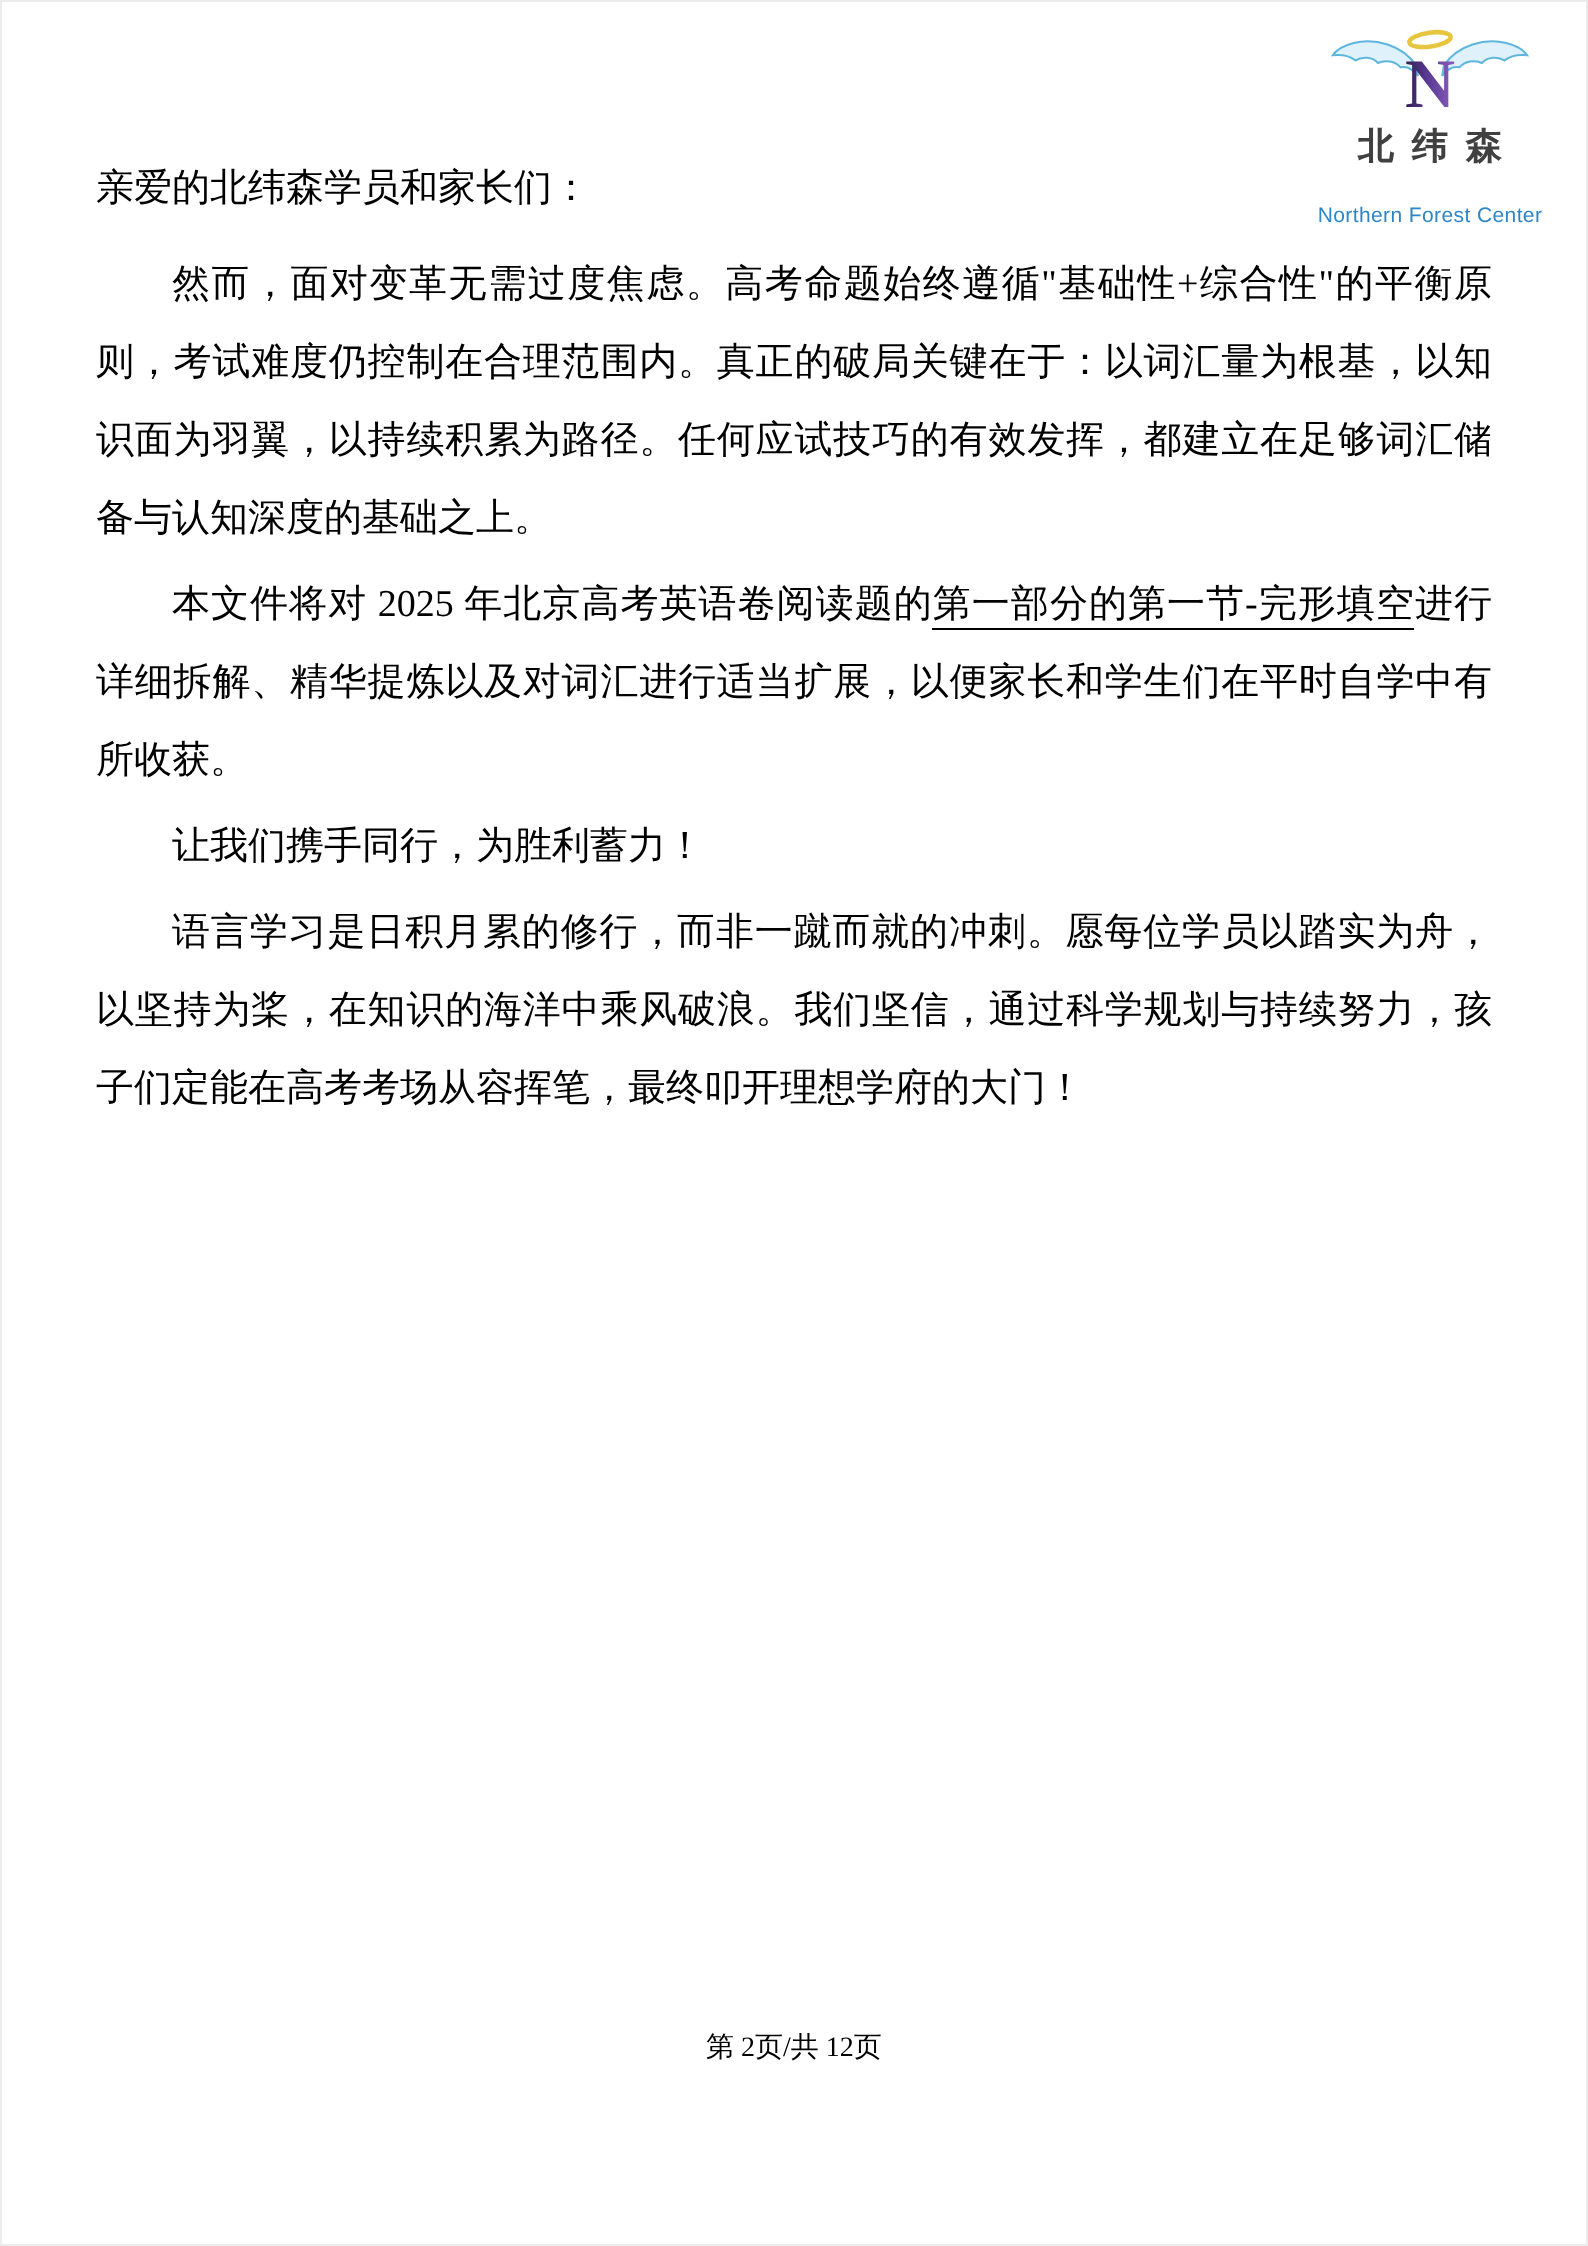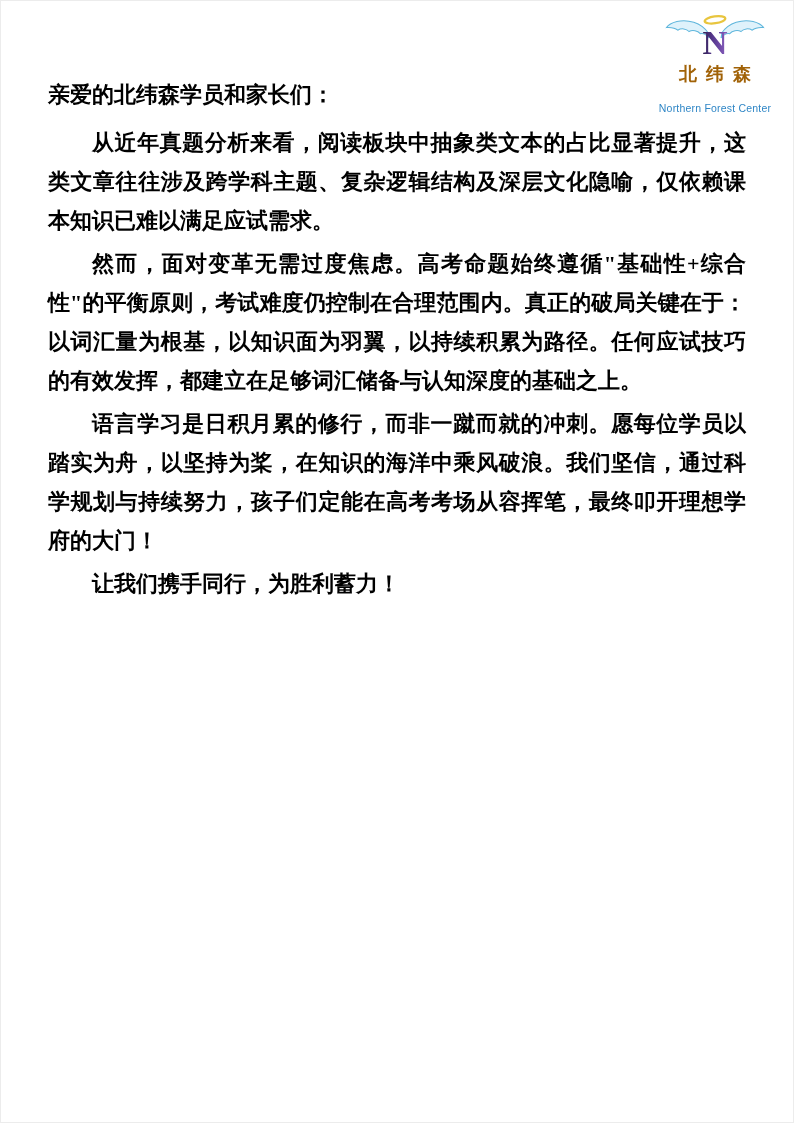--- a/index.html
+++ b/index.html
@@ -23,21 +23,21 @@
     width: 132px;
     text-align: center;
     line-height: 1;
   }
   .logo-icon { display: block; margin: 0 auto; width: 104px; height: 50px; }
   .wing { stroke: #5fb6dc; stroke-width: 1.2; }
   .logo-cn {
     font-family: "DejaVu Sans", "Liberation Sans", sans-serif;
     font-weight: bold;
     font-size: 18px;
-    color: #a16207;
+    color: #404040;
     letter-spacing: 9px;
     padding-left: 9px;
     margin-top: 2px;
   }
   .logo-en {
     font-family: "Liberation Sans", "DejaVu Sans", sans-serif;
     font-size: 10.5px;
     color: #2f86c6;
     margin-top: 20px;
     letter-spacing: 0.2px;
@@ -45,23 +45,23 @@
 
   
   .content {
     position: absolute;
     left: 47px;
     right: 47px;
     top: 74px;
   }
   .content p {
     margin: 0 0 4px 0;
-    font-size: 22px;
+    font-size: 19px;
     line-height: 39px;
-    font-weight: bold;
+    font-weight: normal;
     text-align: justify;
   }
   p.salutation { margin-bottom: 9px; text-indent: 0; }
   p.body-p { text-indent: 2em; }
   .u { border-bottom: 1.6px solid #000; padding-bottom: 1px; }
 
   
   .footer {
     position: absolute;
     left: 0;
@@ -99,25 +99,26 @@
       <text x="60" y="46" text-anchor="middle" font-size="40" font-weight="bold" font-family="'Liberation Serif','DejaVu Serif',serif" fill="url(#ng)">N</text>
     </svg>
     <div class="logo-cn">北纬森</div>
     <div class="logo-en">Northern Forest Center</div>
   </div>
 
   <div class="content">
     <p class="salutation">亲爱的北纬森学员和家长们：</p>
 
 
-    <p class="body-p">从近年真题分析来看，阅读板块中抽象类文本的占比显著提升，这类文章往往涉及跨学科主题、复杂逻辑结构及深层文化隐喻，仅依赖课本知识已难以满足应试需求。</p>
 
     <p class="body-p">然而，面对变革无需过度焦虑。高考命题始终遵循"基础性+综合性"的平衡原则，考试难度仍控制在合理范围内。真正的破局关键在于：以词汇量为根基，以知识面为羽翼，以持续积累为路径。任何应试技巧的有效发挥，都建立在足够词汇储备与认知深度的基础之上。</p>
 
 
+    <p class="body-p"><span>本文件将对 2025 年北京高考英语卷阅读题的</span><span class="u">第一部分的第一节-完形填空</span><span>进行详细拆解、精华提炼以及对词汇进行适当扩展，以便家长和学生们在平时自学中有所收获。</span></p>
+
+    <p class="body-p">让我们携手同行，为胜利蓄力！</p>
 
     <p class="body-p">语言学习是日积月累的修行，而非一蹴而就的冲刺。愿每位学员以踏实为舟，以坚持为桨，在知识的海洋中乘风破浪。我们坚信，通过科学规划与持续努力，孩子们定能在高考考场从容挥笔，最终叩开理想学府的大门！</p>
-
-    <p class="body-p">让我们携手同行，为胜利蓄力！</p>
   </div>
 
+  <div class="footer">第 2页/共 12页</div>
 
 </div>
 
 </body></html>

